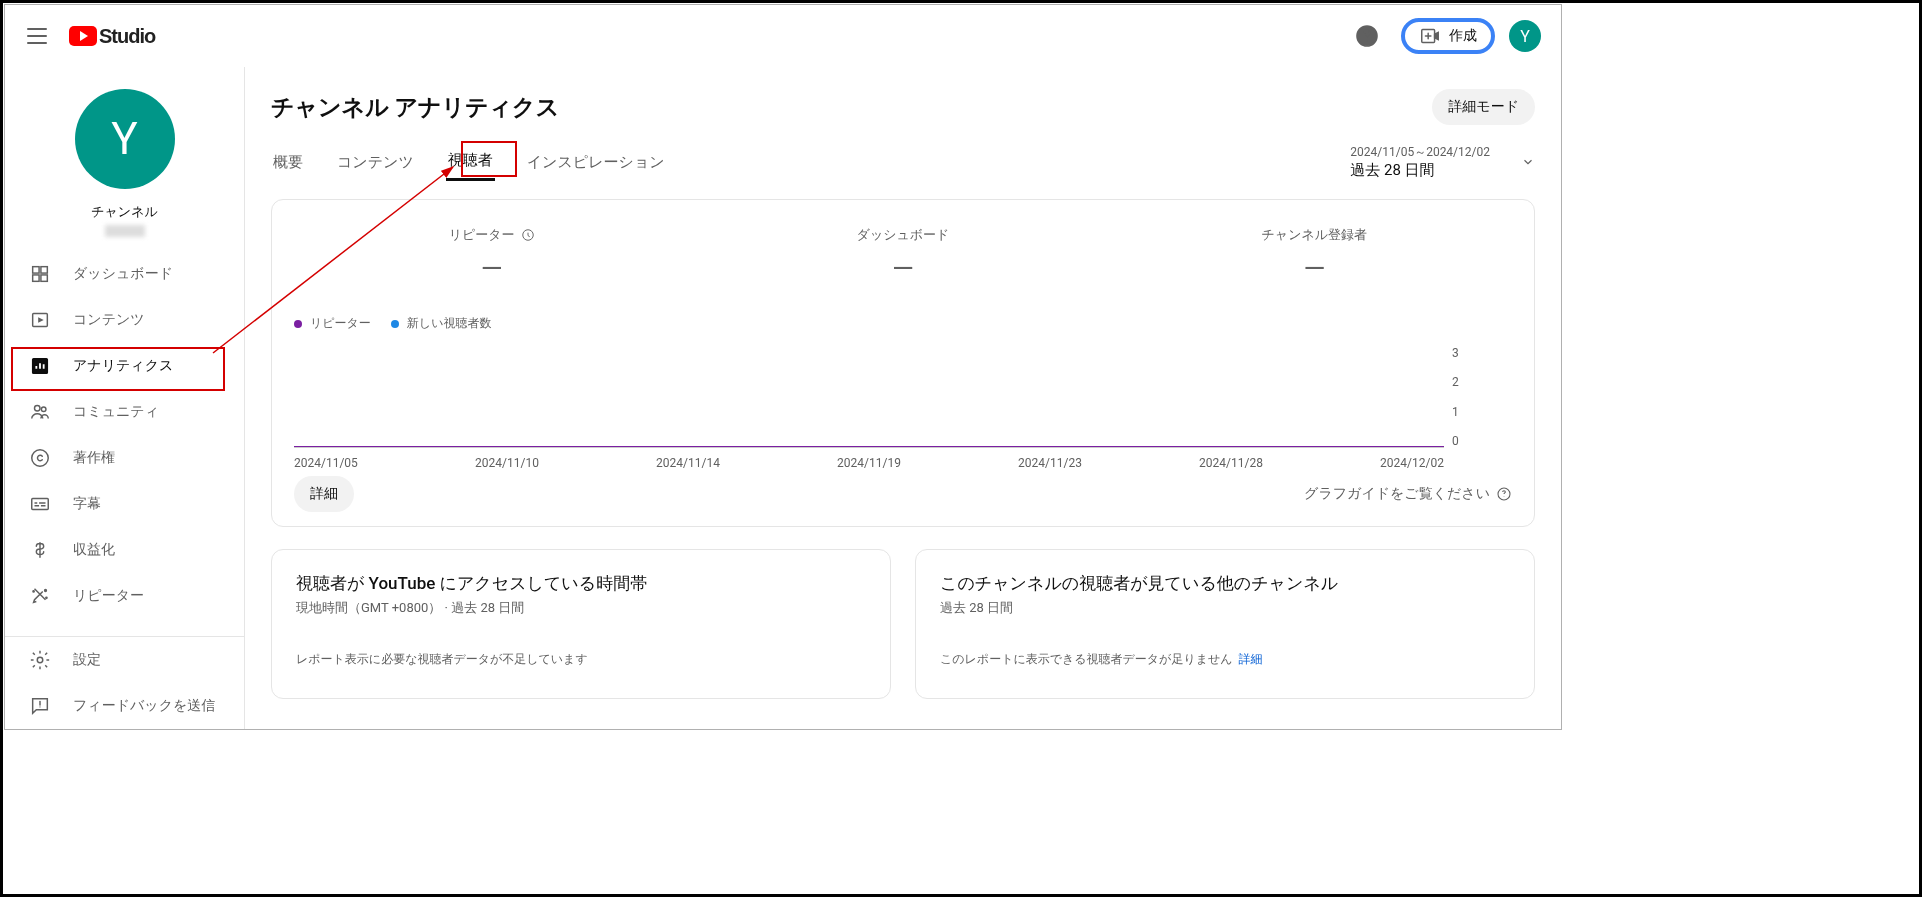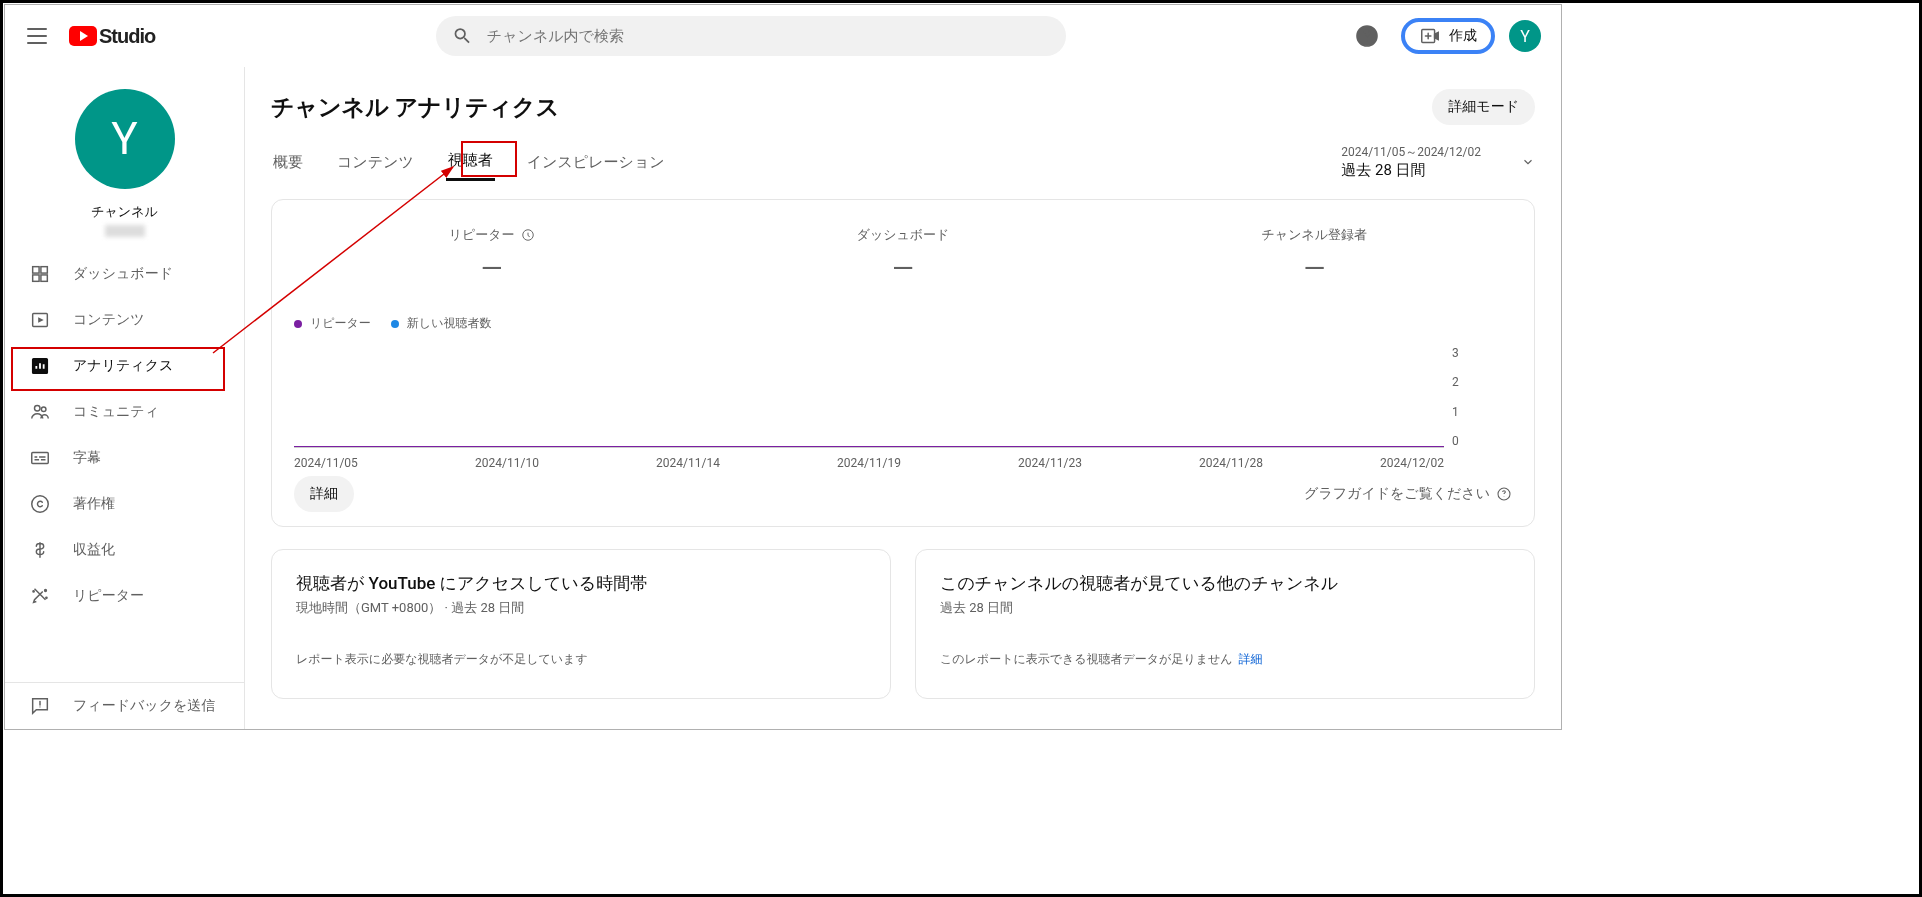--- a/index.html
+++ b/index.html
@@ -40,21 +40,21 @@
 .main { flex: 1; overflow: auto; padding: 22px 26px; background:#fff; }
 .title-row { display: flex; align-items: center; }
 .page-title { font-size: 23px; font-weight: 600; }
 .adv-btn { margin-left: auto; background: #f2f2f2; border-radius: 18px; height: 36px; padding: 0 16px; display: flex; align-items: center; font-size: 14px; cursor: pointer; }
 .tab-row { display: flex; align-items: center; margin-top: 18px; gap: 30px; }
 .tab { font-size: 15px; color: #606060; padding: 8px 2px; cursor: pointer; }
 .tab.active { color: #0d0d0d; border-bottom: 3px solid #0d0d0d; font-weight:500;}
 .date-range { margin-left: auto; display: flex; flex-direction: column; align-items: flex-start; cursor: pointer; }
 .date-range .r1 { font-size: 12px; color: #606060; }
 .date-range .r2 { font-size: 15px; }
-.date-range-wrap{display:flex;align-items:center;gap:40px;margin-left:auto;}
+.date-range-wrap{display:flex;align-items:center;gap:31px;margin-left:auto;}
 .chev{width:14px;height:14px;}
 .card { border: 1px solid #e5e5e5; border-radius: 12px; margin-top: 18px; padding: 0 14px 14px; }
 .metrics-row { display: flex; }
 .metric { flex: 1; text-align: center; padding: 24px 10px; }
 .metric .mtitle { font-size: 13px; color: #606060; display:inline-flex;align-items:center;gap:6px;}
 .metric .mval { font-size: 28px; margin-top: 8px; color:#606060;}
 .legend { display: flex; gap: 20px; padding: 6px 8px 14px; font-size: 12px; color: #606060; }
 .leg-item { display: flex; align-items: center; gap: 8px; }
 .dot { width: 8px; height: 8px; border-radius: 4px; }
 .chart { position: relative; height: 120px; margin: 0 8px; }
@@ -85,28 +85,20 @@
     <div class="menu-icon">
         <span></span>
         <span></span>
         <span></span>
       </div>
     <div class="logo">
       <div class="logo-play"></div>
       <span class="logo-text">Studio</span>
     </div>
     <div class="spacer"></div>
-    <div class="search-wrap">
-      <div class="search-box">
-        <svg viewBox="0 0 24 24">
-            <path d="M15.5 14h-.79l-.28-.27A6.471 6.471 0 0016 9.5 6.5 6.5 0 109.5 16c1.61 0 3.09-.59 4.23-1.57l.27.28v.79l5 4.99L20.49 19l-4.99-5zm-6 0C7.01 14 5 11.99 5 9.5S7.01 5 9.5 5 14 7.01 14 9.5 11.99 14 9.5 14z"></path>
-          </svg>
-        <input placeholder="チャンネル内で検索" style="">
-      </div>
-    </div>
     <div class="spacer"></div>
     <div class="header-right">
       <div class="icon-btn">
         <svg viewBox="0 0 24 24" fill="none" stroke-width="1.6">
             <circle cx="12" cy="12" r="10"></circle>
             <path d="M9.5 9a2.5 2.5 0 115 0c0 1.5-2.5 2-2.5 4" stroke-linecap="round"></path>
             <circle cx="12" cy="17" r="0.6" fill="#606060" stroke="none"></circle>
           </svg>
       </div>
       <div class="create-btn">
@@ -156,49 +148,56 @@
         <div class="nav-item">
           <svg viewBox="0 0 24 24">
               <circle cx="9" cy="8" r="3"></circle>
               <circle cx="16" cy="9" r="2.5"></circle>
               <path d="M3 19c0-3 3-5 6-5s6 2 6 5M13 19c0-2.5 2-4 4-4s4 1.5 4 4"></path>
             </svg>
           <span>コミュニティ</span>
         </div>
         <div class="nav-item">
           <svg viewBox="0 0 24 24">
+              <circle cx="12" cy="12" r="9"></circle>
+              <path d="M14.5 10a3 3 0 100 4" stroke-linecap="round"></path>
+            </svg>
+          <span>著作権</span>
+        </div>
+        <div class="nav-item">
+          <svg viewBox="0 0 24 24">
               <rect x="3" y="6" width="18" height="12" rx="1"></rect>
               <path d="M6 14h5M13 14h5M6 11h3M11 11h7"></path>
             </svg>
           <span>字幕</span>
-        </div>
-        <div class="nav-item">
-          <svg viewBox="0 0 24 24">
-              <circle cx="12" cy="12" r="9"></circle>
-              <path d="M14.5 10a3 3 0 100 4" stroke-linecap="round"></path>
-            </svg>
-          <span>著作権</span>
         </div>
         <div class="nav-item">
           <svg viewBox="0 0 24 24">
               <path d="M12 4v16M8 8c0-1.5 1.5-3 4-3s4 1.5 4 3-1.5 3-4 3-4 1.5-4 3 1.5 3 4 3 4-1.5 4-3" stroke-linecap="round"></path>
             </svg>
           <span>収益化</span>
         </div>
         <div class="nav-item">
           <svg viewBox="0 0 24 24">
               <path d="M6 4l12 12M8 18l-3 1 1-3 9-9"></path>
               <circle cx="18" cy="6" r="1" fill="#606060"></circle>
               <circle cx="5" cy="7" r="0.7" fill="#606060"></circle>
               <circle cx="19" cy="14" r="0.7" fill="#606060"></circle>
             </svg>
           <span>リピーター</span>
         </div>
       </div>
       <div class="nav-footer">
+        <div class="nav-item">
+          <svg viewBox="0 0 24 24">
+              <circle cx="12" cy="12" r="3"></circle>
+              <path d="M12 2v3M12 19v3M4.2 4.2l2.1 2.1M17.7 17.7l2.1 2.1M2 12h3M19 12h3M4.2 19.8l2.1-2.1M17.7 6.3l2.1-2.1"></path>
+            </svg>
+          <span>設定</span>
+        </div>
         <div class="nav-item">
           <svg viewBox="0 0 24 24">
               <path d="M4 4h16v12H8l-4 4z"></path>
               <path d="M12 7v4" stroke-linecap="round"></path>
               <circle cx="12" cy="13" r="0.6" fill="#606060" stroke="none"></circle>
             </svg>
           <span>フィードバックを送信</span>
         </div>
       </div>
     </div>

